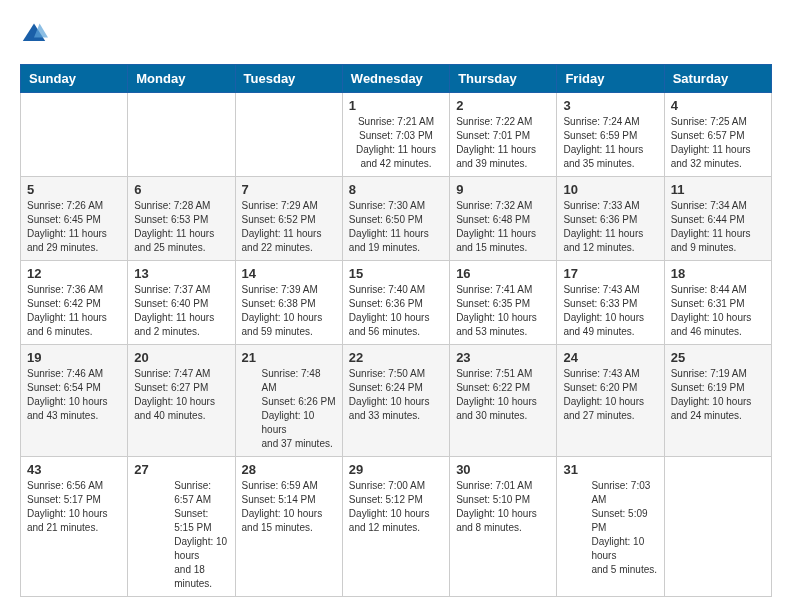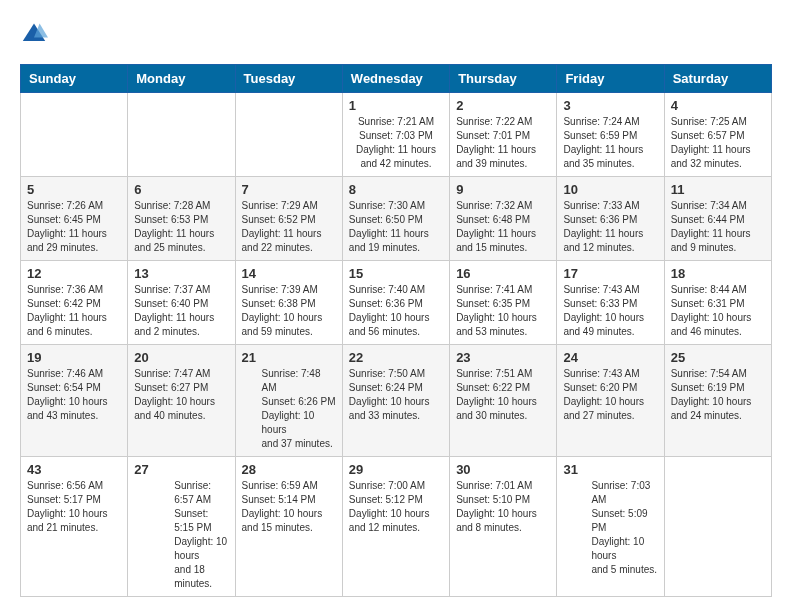--- a/index.html
+++ b/index.html
@@ -282,21 +282,21 @@
         </td>
         <td>
           <span class="day-num">24</span>
           <div class="day-info" style="white-space: pre-line;">Sunrise: 7:43 AM
 Sunset: 6:20 PM
 Daylight: 10 hours
 and 27 minutes.</div>
         </td>
         <td>
           <span class="day-num">25</span>
-          <div class="day-info" style="white-space: pre-line;">Sunrise: 7:54 AM
+          <div class="day-info" style="white-space: pre-line;">Sunrise: 7:19 AM
 Sunset: 6:19 PM
 Daylight: 10 hours
 and 24 minutes.</div>
         </td>
       </tr>
       <tr class="row-white">
         <td>
           <span class="day-num">43</span>
           <div class="day-info" style="white-space: pre-line;">Sunrise: 6:56 AM
 Sunset: 5:17 PM

